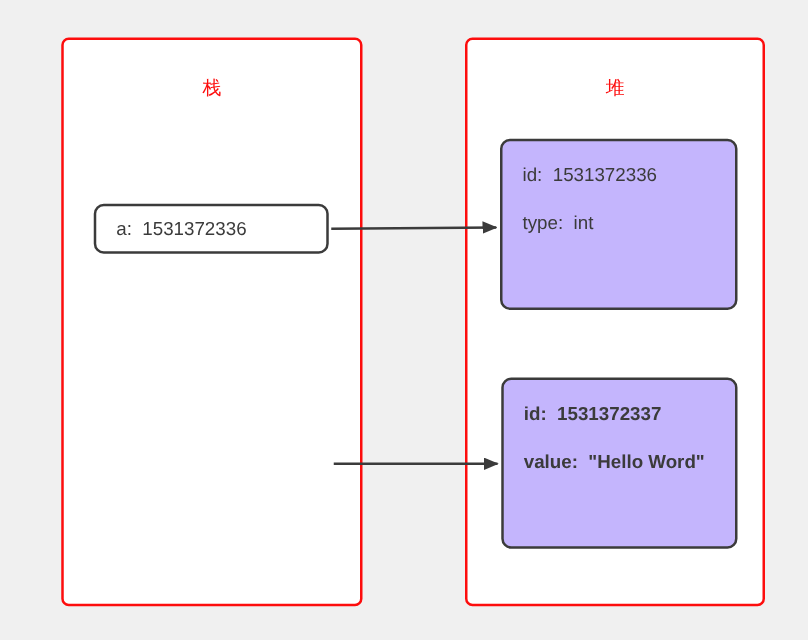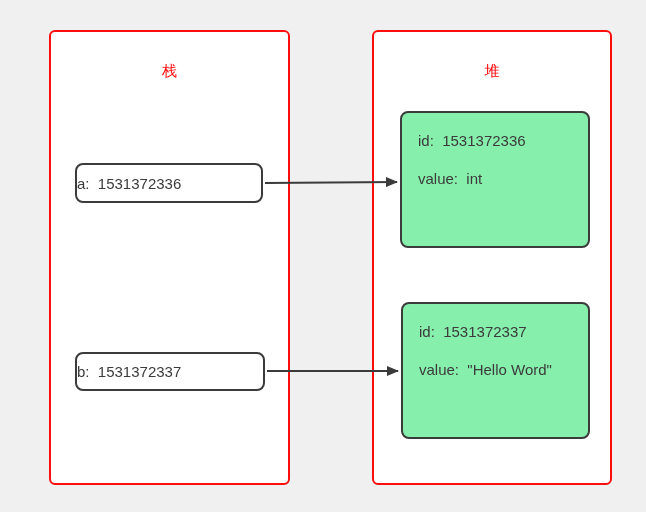--- a/index.html
+++ b/index.html
@@ -38,37 +38,37 @@
   .var-box {
     position: absolute;
     background: #ffffff;
     border: 2px solid #3b3b3b;
     border-radius: 8px;
     box-sizing: border-box;
     color: #3b3b3b;
     font-size: 15px;
     display: flex;
     align-items: center;
-    padding-left: 0;
+    padding-left: 16px;
     white-space: pre;
   }
   .var-box.var-a { left: 75px; top: 163px; width: 188px; height: 40px; }
   .var-box.var-b { left: 75px; top: 352px; width: 190px; height: 39px; }
   .obj-box {
     position: absolute;
-    background: #86efac;
+    background: #c4b5fd;
     border: 2px solid #3b3b3b;
     border-radius: 8px;
     box-sizing: border-box;
     color: #3b3b3b;
     font-size: 15px;
     padding: 9px 16px;
   }
   .obj-box.obj-1 { left: 400px; top: 111px; width: 190px; height: 137px; }
-  .obj-box.obj-2 { left: 401px; top: 302px; width: 189px; height: 137px; }
+  .obj-box.obj-2 { left: 401px; top: 302px; width: 189px; height: 137px; font-weight: bold; }
   .obj-line {
     line-height: 38px;
     white-space: pre;
   }
   svg.arrows {
     position: absolute;
     left: 0;
     top: 0;
     width: 646px;
     height: 512px;
@@ -85,27 +85,24 @@
   </div>
 
   <div class="region heap">
     <div class="region-label">堆</div>
   </div>
 
   <div class="var-box var-a">
     <span>a:  1531372336</span>
   </div>
 
-  <div class="var-box var-b">
-    <span>b:  1531372337</span>
-  </div>
 
   <div class="obj-box obj-1">
     <div class="obj-line">id:  1531372336</div>
-    <div class="obj-line">value:  int</div>
+    <div class="obj-line">type:  int</div>
   </div>
 
   <div class="obj-box obj-2">
     <div class="obj-line">id:  1531372337</div>
     <div class="obj-line">value:  "Hello Word"</div>
   </div>
 
   <svg class="arrows" viewBox="0 0 646 512" xmlns="http://www.w3.org/2000/svg">
     <defs>
       <marker id="arrowhead" markerWidth="12" markerHeight="10" refX="11" refY="5" orient="auto" markerUnits="userSpaceOnUse">

